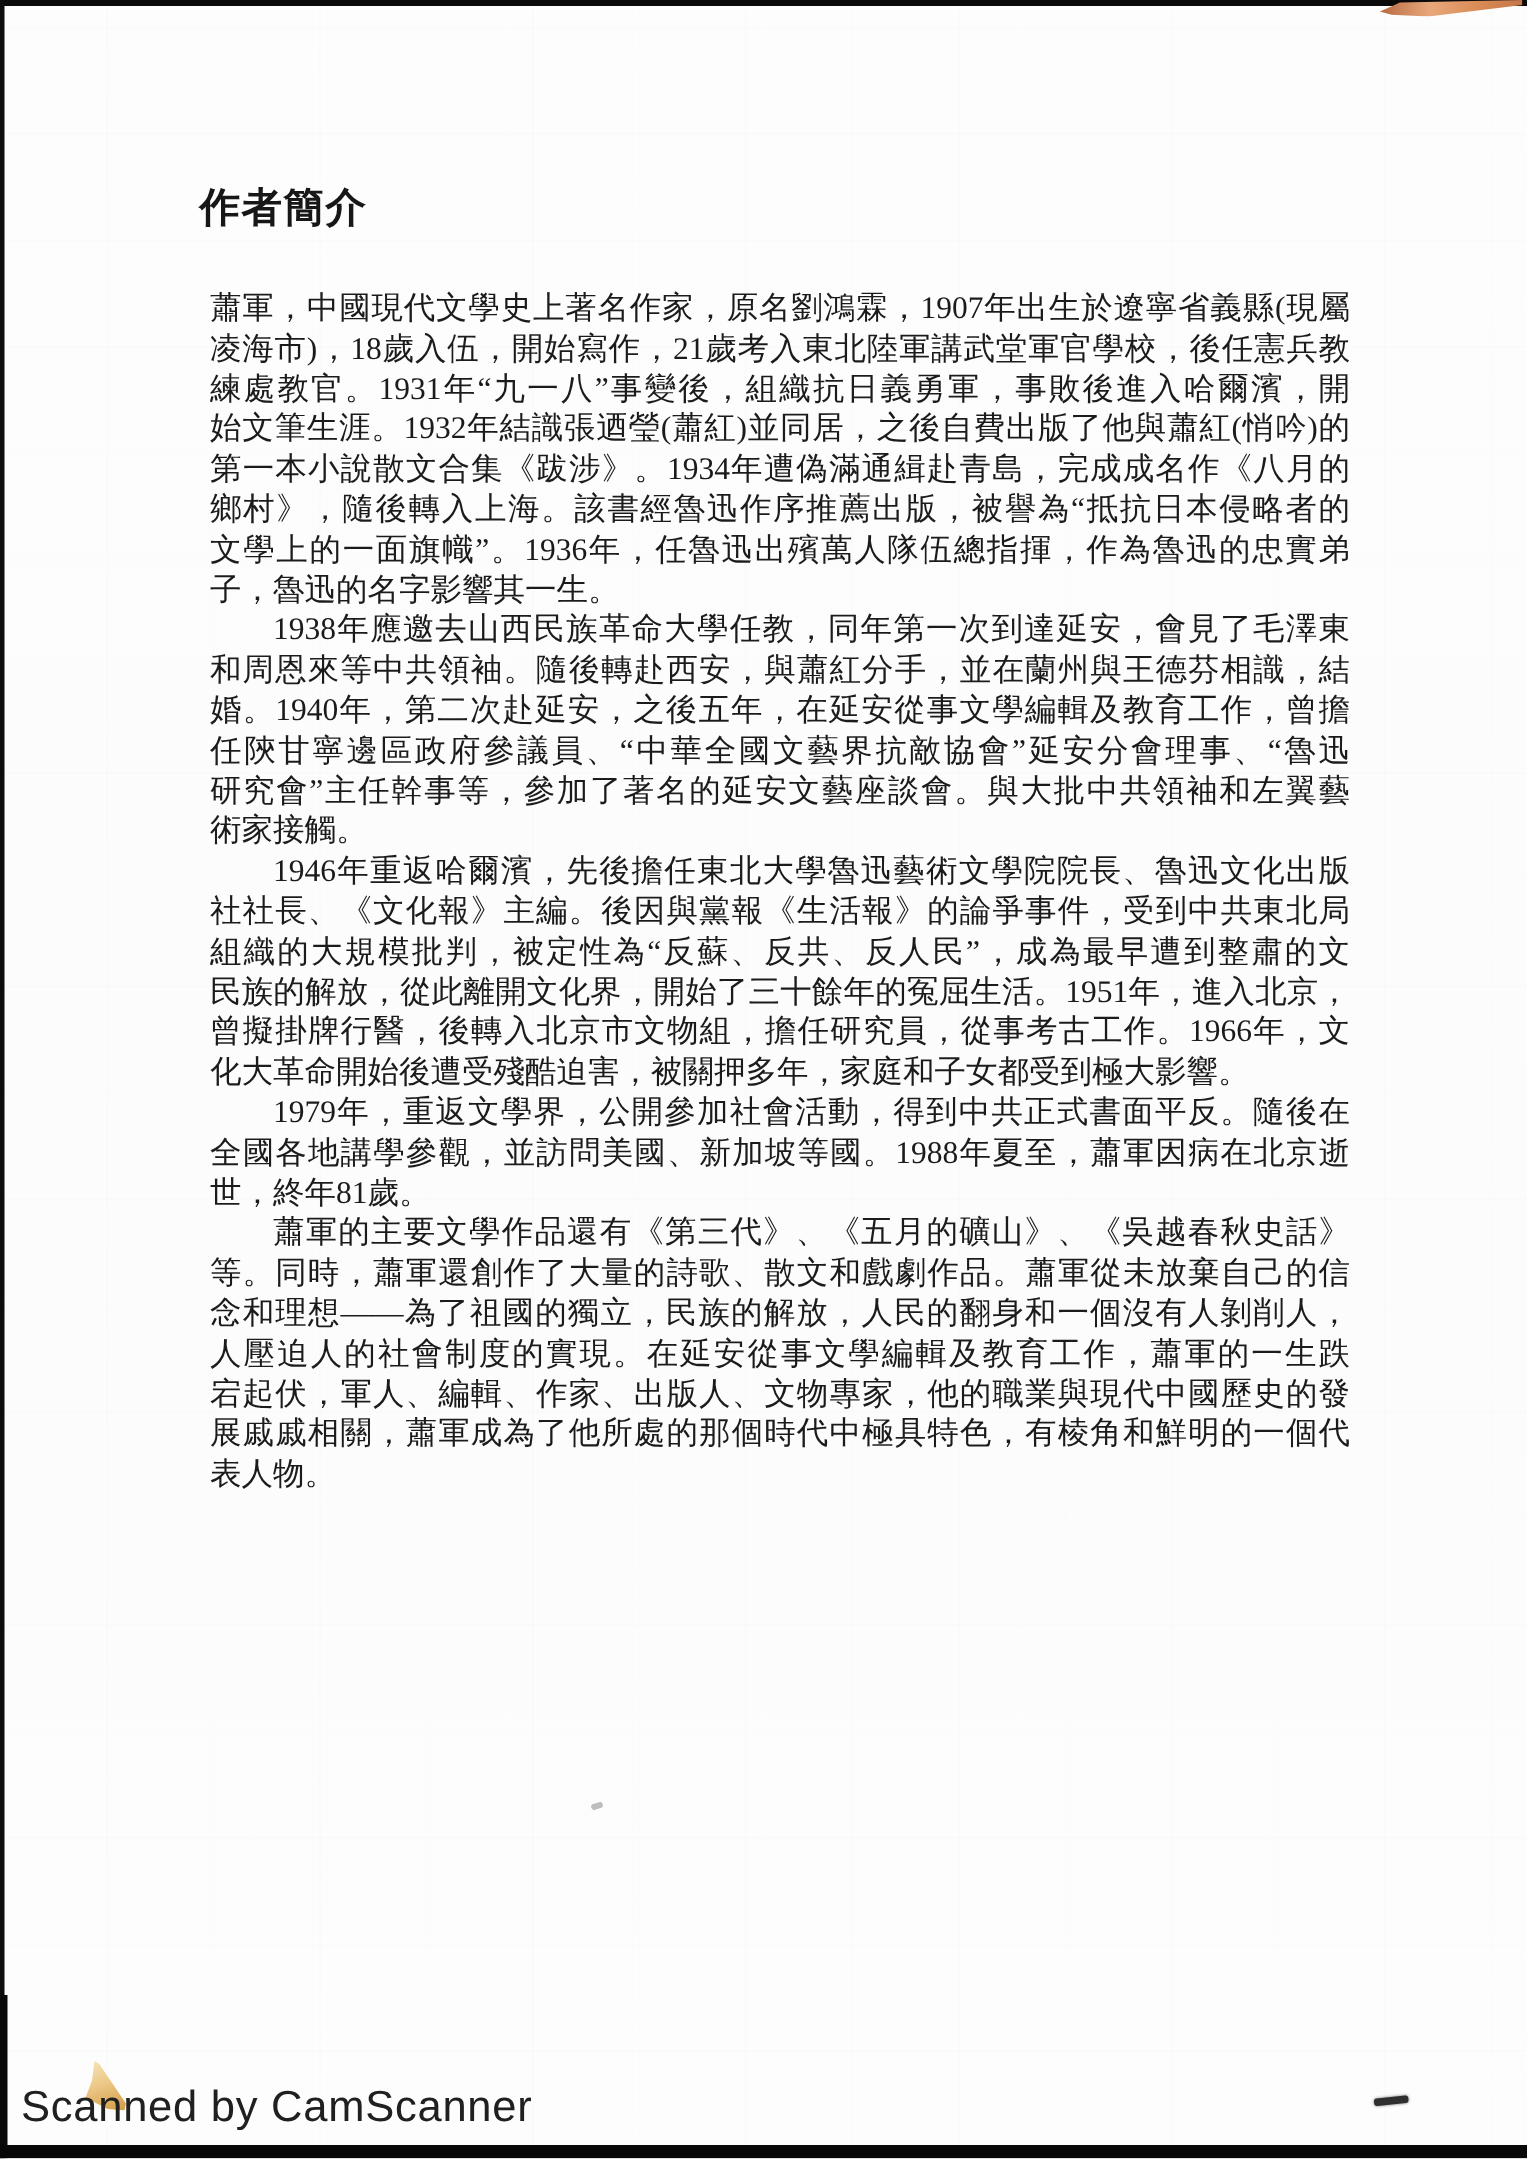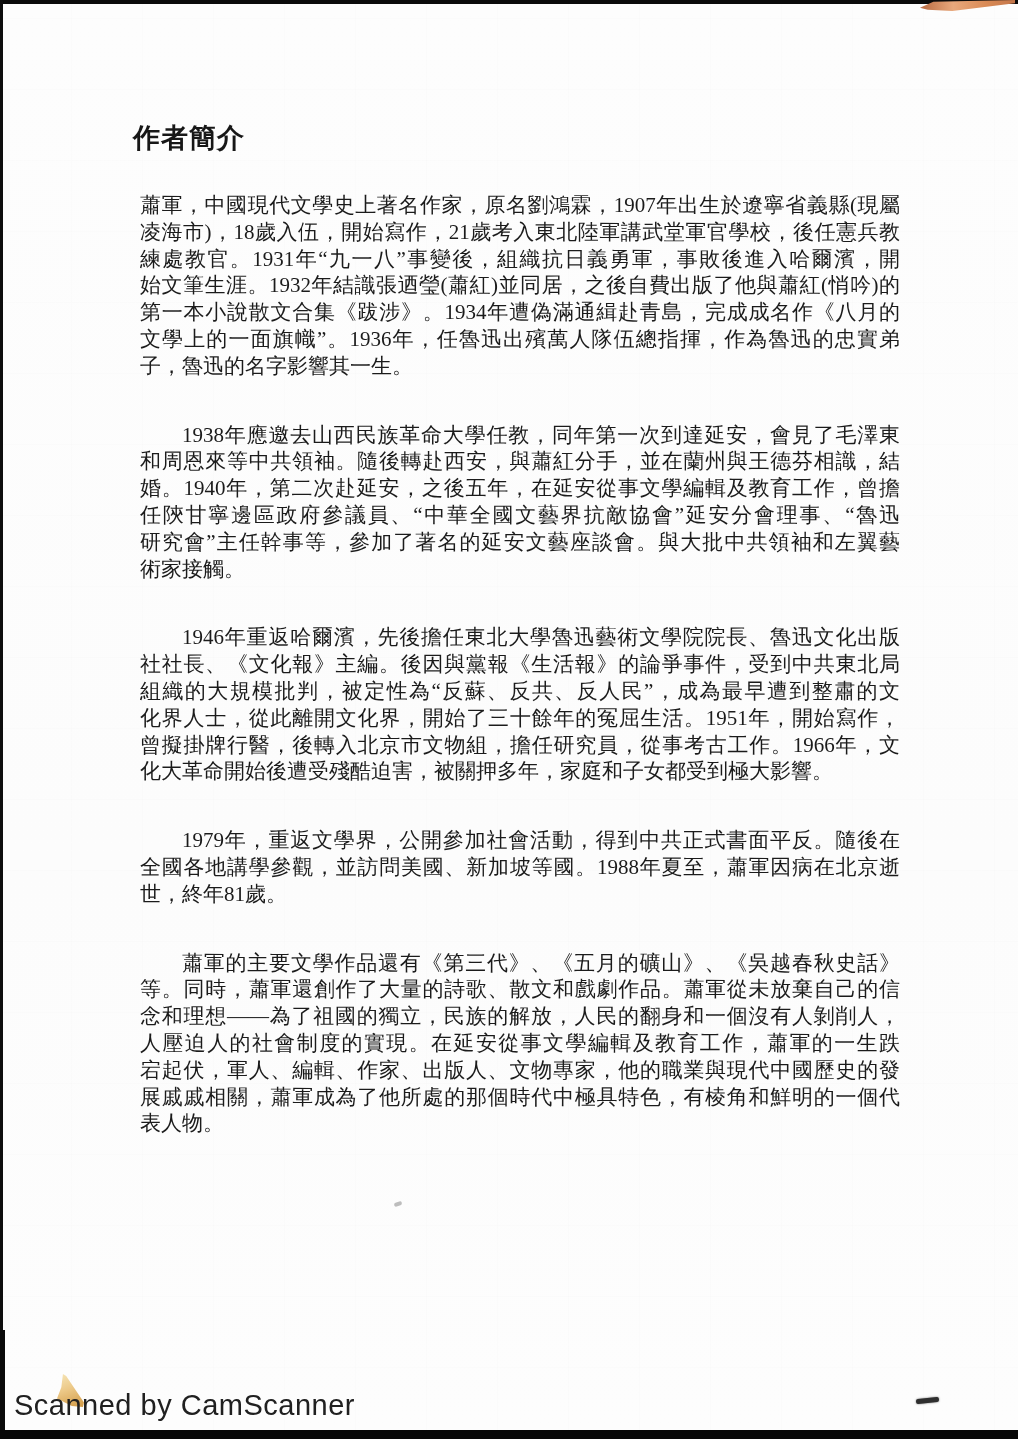--- a/index.html
+++ b/index.html
@@ -73,21 +73,20 @@
     text-align-last: justify;
     text-justify: inter-character;
     white-space: nowrap;
     overflow: hidden;
   }
   .doc-body .line.last {
     text-align-last: left;
   }
   .doc-body .line.indent {
     text-indent: 2em;
-    margin-top: 42px;
   }
   .footer-text {
     position: absolute; left: 14px; top: 1389px;
     font-family: "Liberation Sans", sans-serif;
     font-size: 29px; color: #202020; letter-spacing: 0.5px;
   }
 </style>
 </head>
 <body>
 
@@ -105,32 +104,33 @@
   <div class="smudge"></div>
 
   <h1 class="doc-title">作者簡介</h1>
 
   <div class="doc-body">
       <div class="line">蕭軍，中國現代文學史上著名作家，原名劉鴻霖，1907年出生於遼寧省義縣(現屬</div>
       <div class="line">凌海市)，18歲入伍，開始寫作，21歲考入東北陸軍講武堂軍官學校，後任憲兵教</div>
       <div class="line">練處教官。1931年“九一八”事變後，組織抗日義勇軍，事敗後進入哈爾濱，開</div>
       <div class="line">始文筆生涯。1932年結識張迺瑩(蕭紅)並同居，之後自費出版了他與蕭紅(悄吟)的</div>
       <div class="line">第一本小說散文合集《跋涉》。1934年遭偽滿通緝赴青島，完成成名作《八月的</div>
+      <div class="line">鄉村》，隨後轉入上海。該書經魯迅作序推薦出版，被譽為“抵抗日本侵略者的</div>
       <div class="line">文學上的一面旗幟”。1936年，任魯迅出殯萬人隊伍總指揮，作為魯迅的忠實弟</div>
       <div class="line last">子，魯迅的名字影響其一生。</div>
       <div class="line indent">1938年應邀去山西民族革命大學任教，同年第一次到達延安，會見了毛澤東</div>
       <div class="line">和周恩來等中共領袖。隨後轉赴西安，與蕭紅分手，並在蘭州與王德芬相識，結</div>
       <div class="line">婚。1940年，第二次赴延安，之後五年，在延安從事文學編輯及教育工作，曾擔</div>
       <div class="line">任陝甘寧邊區政府參議員、“中華全國文藝界抗敵協會”延安分會理事、“魯迅</div>
       <div class="line">研究會”主任幹事等，參加了著名的延安文藝座談會。與大批中共領袖和左翼藝</div>
       <div class="line last">術家接觸。</div>
       <div class="line indent">1946年重返哈爾濱，先後擔任東北大學魯迅藝術文學院院長、魯迅文化出版</div>
       <div class="line">社社長、《文化報》主編。後因與黨報《生活報》的論爭事件，受到中共東北局</div>
       <div class="line">組織的大規模批判，被定性為“反蘇、反共、反人民”，成為最早遭到整肅的文</div>
-      <div class="line">化界人士，從此離開文化界，開始了三十餘年的冤屈生活。1951年，開始寫作，</div>
+      <div class="line">民族的解放，從此離開文化界，開始了三十餘年的冤屈生活。1951年，進入北京，</div>
       <div class="line">曾擬掛牌行醫，後轉入北京市文物組，擔任研究員，從事考古工作。1966年，文</div>
       <div class="line last">化大革命開始後遭受殘酷迫害，被關押多年，家庭和子女都受到極大影響。</div>
       <div class="line indent">1979年，重返文學界，公開參加社會活動，得到中共正式書面平反。隨後在</div>
       <div class="line">全國各地講學參觀，並訪問美國、新加坡等國。1988年夏至，蕭軍因病在北京逝</div>
       <div class="line last">世，終年81歲。</div>
       <div class="line indent">蕭軍的主要文學作品還有《第三代》、《五月的礦山》、《吳越春秋史話》</div>
       <div class="line">等。同時，蕭軍還創作了大量的詩歌、散文和戲劇作品。蕭軍從未放棄自己的信</div>
       <div class="line">念和理想——為了祖國的獨立，民族的解放，人民的翻身和一個沒有人剝削人，</div>
       <div class="line">人壓迫人的社會制度的實現。在延安從事文學編輯及教育工作，蕭軍的一生跌</div>
       <div class="line">宕起伏，軍人、編輯、作家、出版人、文物專家，他的職業與現代中國歷史的發</div>

